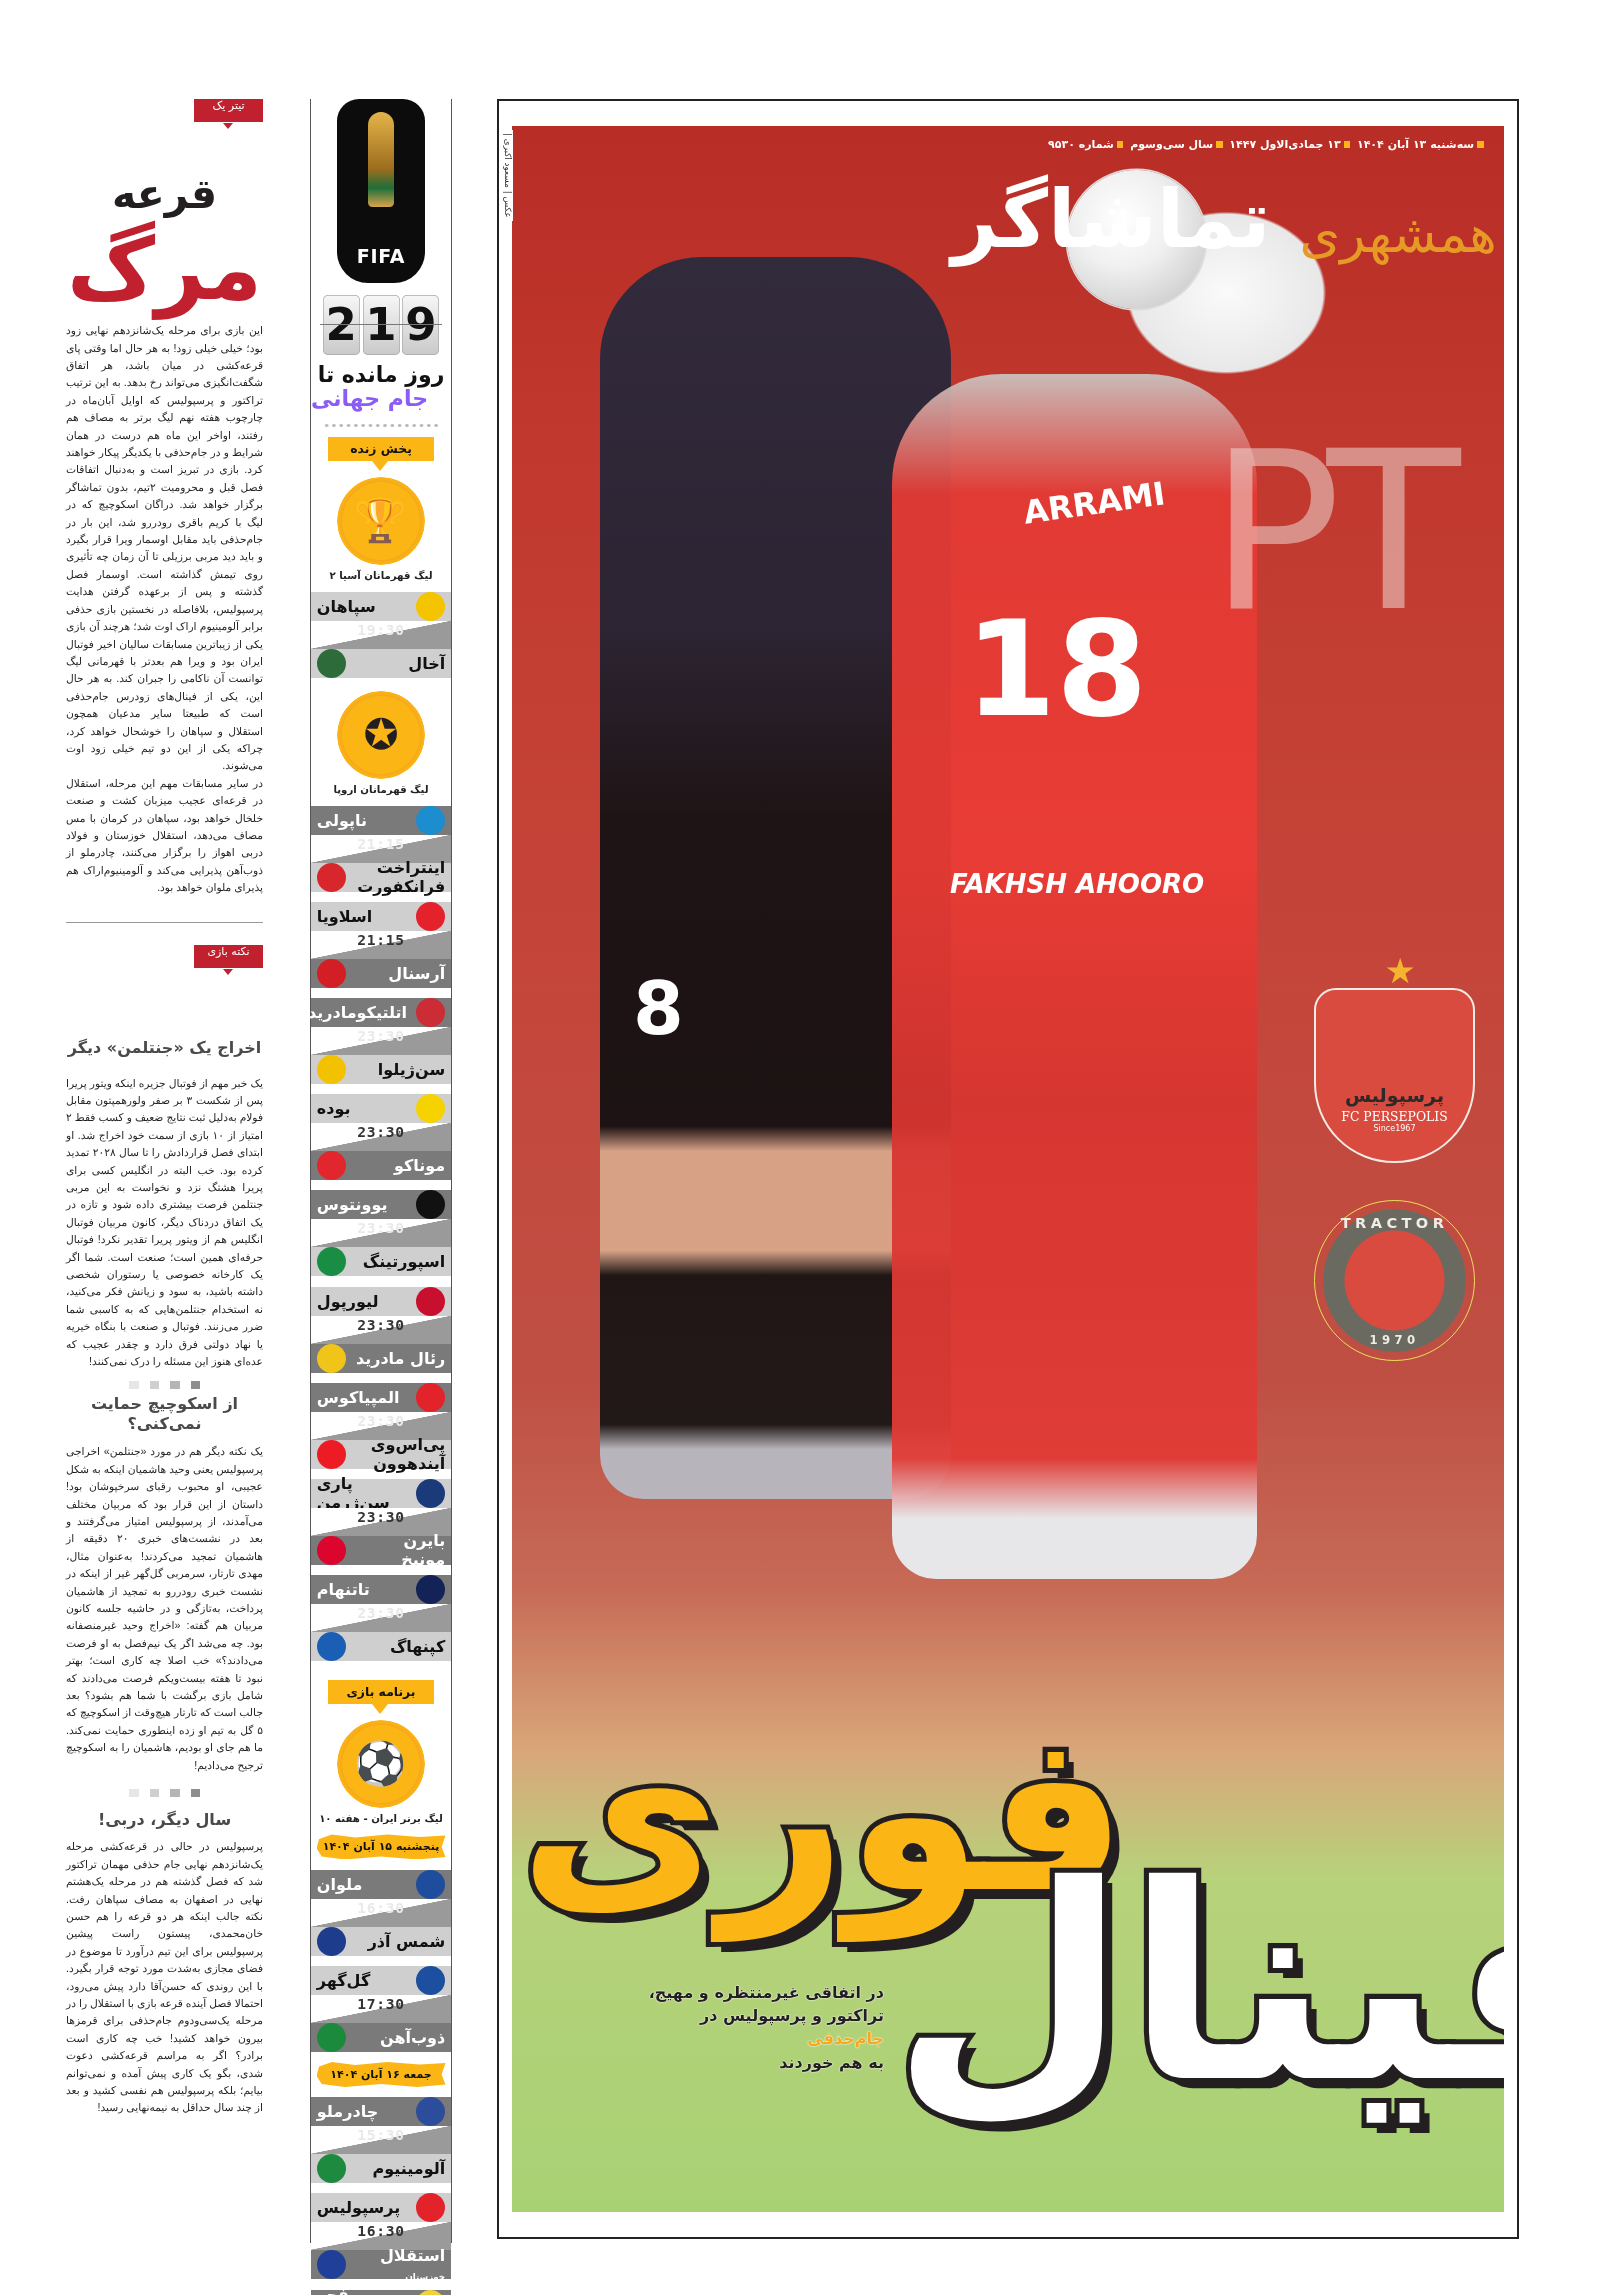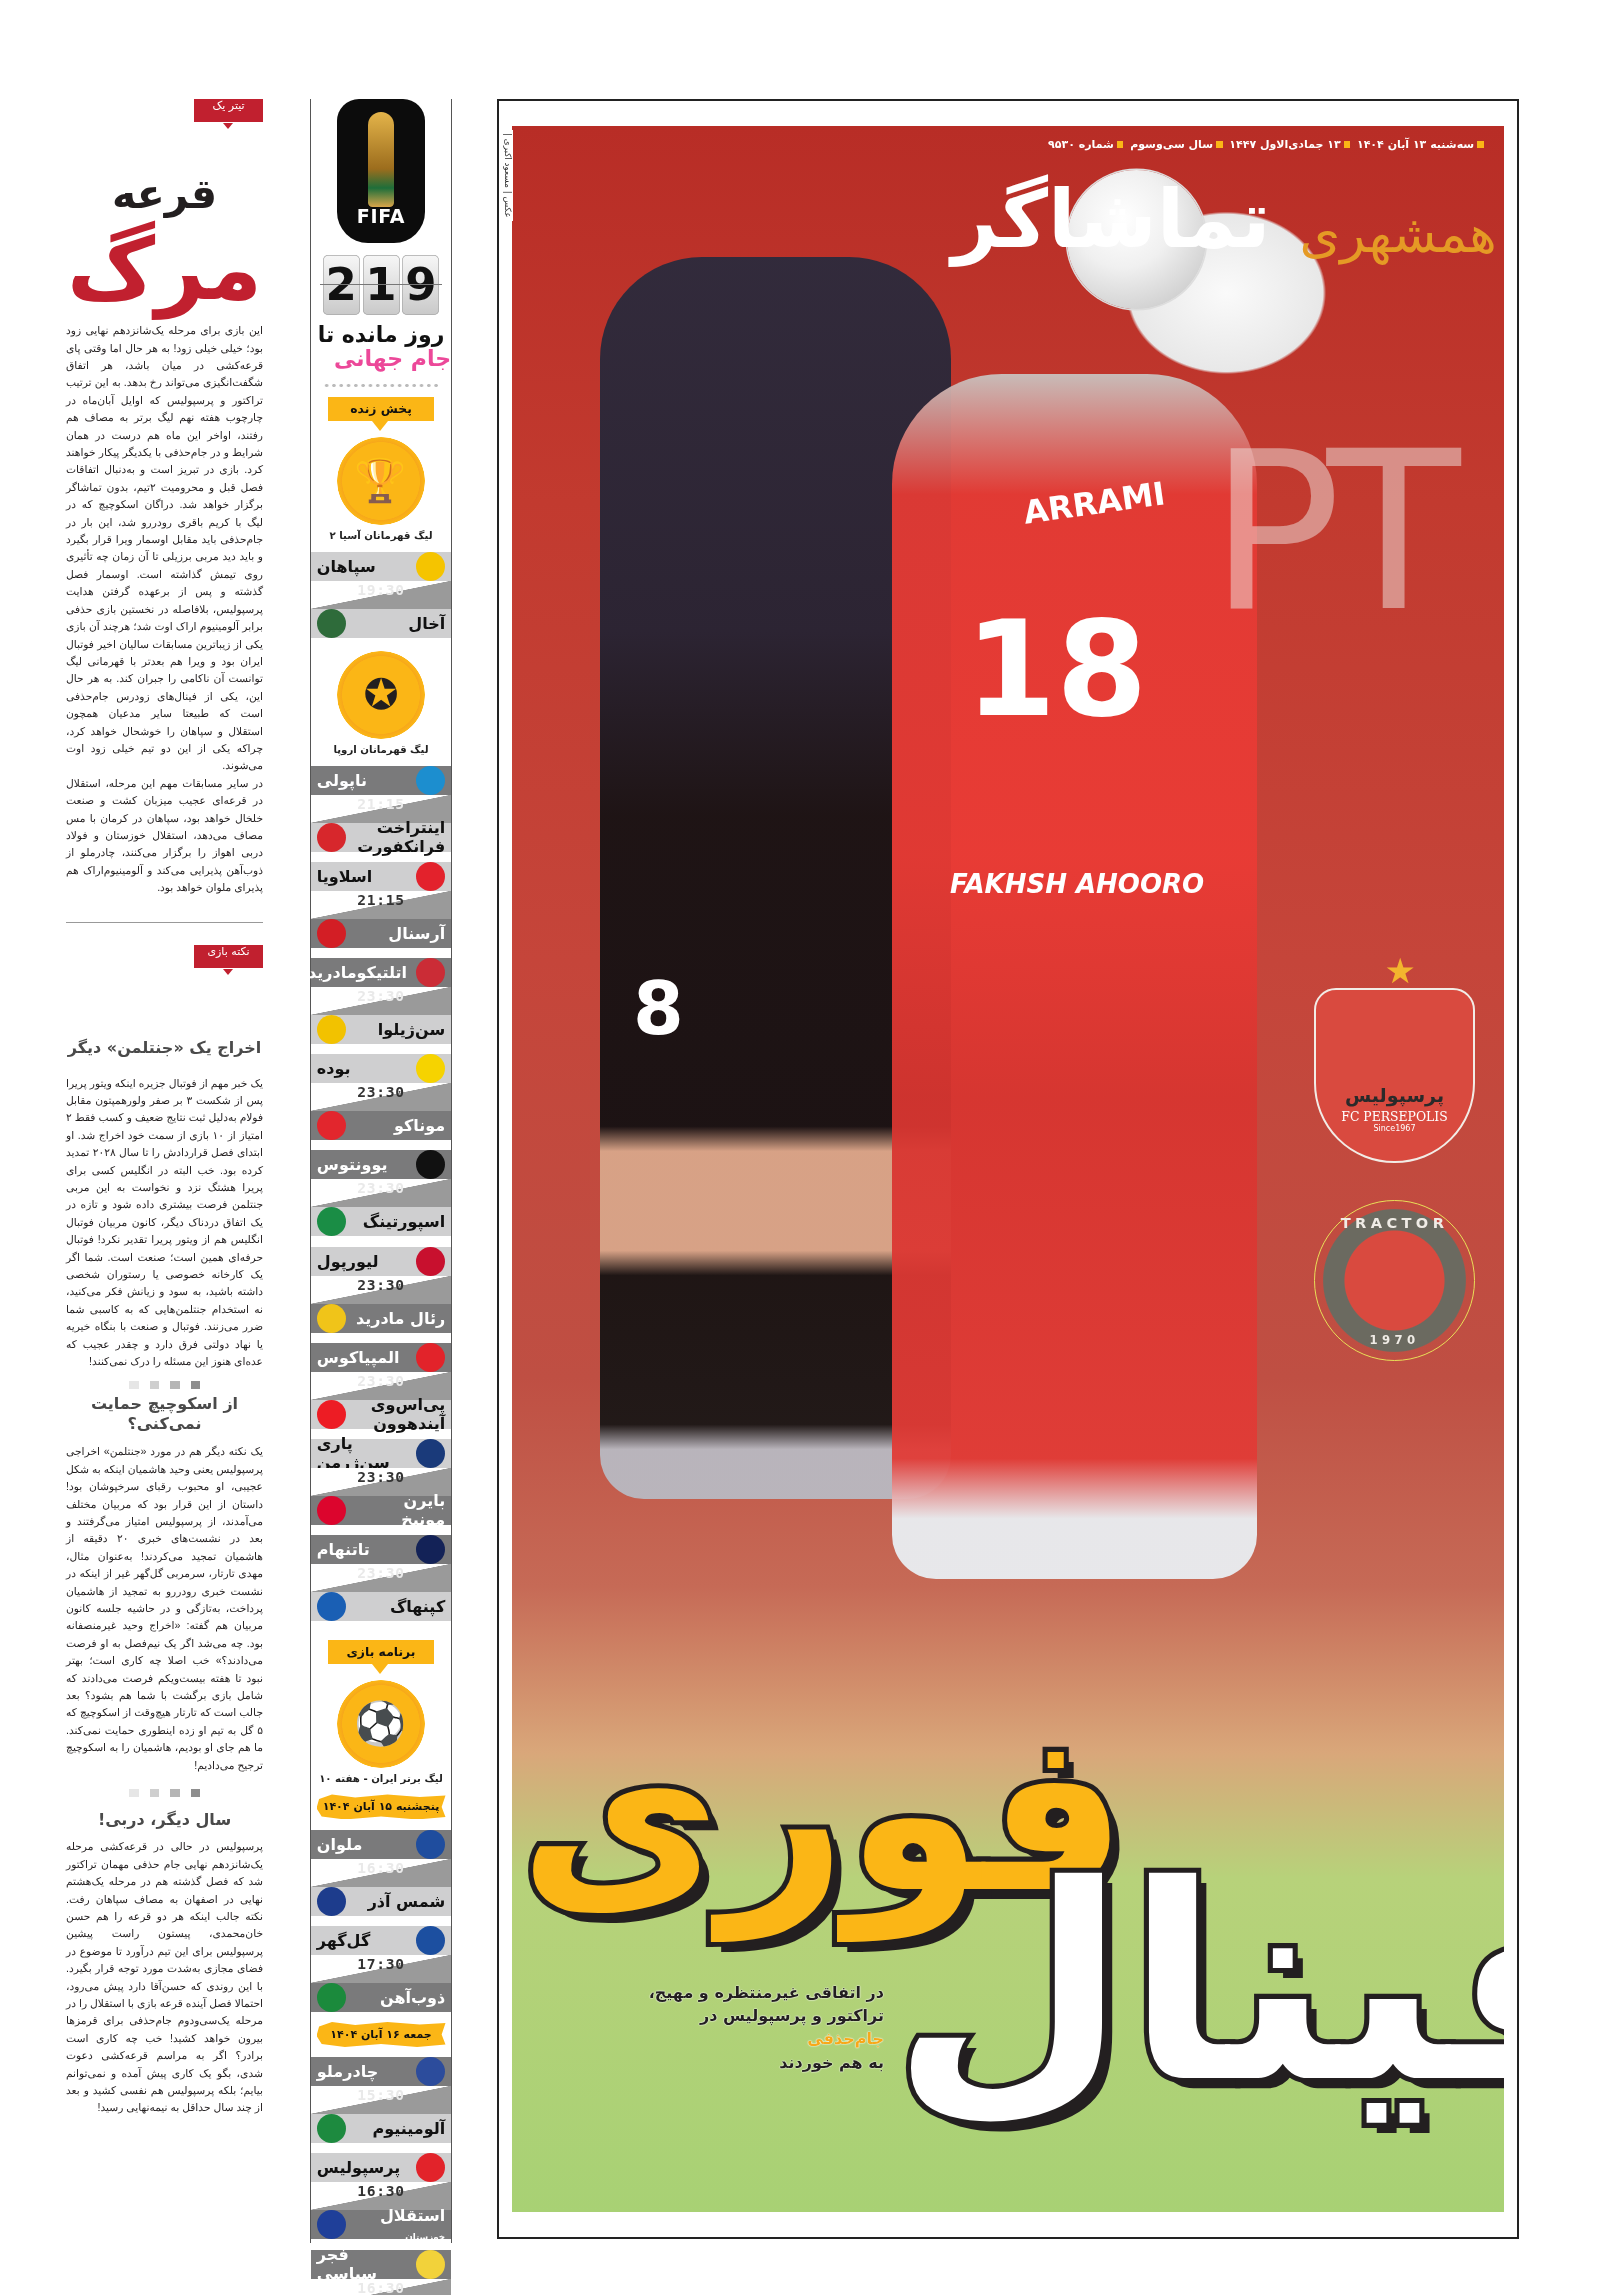--- a/index.html
+++ b/index.html
@@ -17,29 +17,29 @@
   .article-body { font-family: "Liberation Sans", sans-serif; font-size: 10.7px; line-height: 17.4px; text-align: justify; text-align-last: right; color: #231f20; }
   .article-body p { margin: 0; }
   .sep-line { height: 1.5px; background: #999; margin: 25px 0 22px 0; }
   .sub-headline { text-align: center; font-size: 16px; font-weight: bold; color: #4a4a4a; margin: 26px 0 17.5px 0; }
   .sub-headline-2 { text-align: center; font-size: 16px; font-weight: bold; color: #4a4a4a; margin: 5.8px 0 8.8px 0; line-height: 1.25; }
   .dots { display: flex; justify-content: center; gap: 11px; margin: 10.2px 0 0 0; direction: ltr; }
   .dots span { width: 9.5px; height: 8px; display: block; }
 
   
   .mid-col { position: absolute; left: 310px; top: 99px; width: 142px; height: 2144px; border-left: 1.5px solid #555; border-right: 1.5px solid #555; background: #fff; }
-  .wc-logo { position: relative; width: 88px; height: 144px; margin: 0 auto; margin-top: 0; }
+  .wc-logo { position: relative; width: 88px; height: 184px; margin: 0 auto; margin-top: 0; }
   .wc-26 { position: absolute; inset: 0; background: #0c0c0c; border-radius: 22px 22px 31px 31px; }
   .wc-trophy { position: absolute; left: 31px; top: 13px; width: 26px; height: 95px; border-radius: 13px 13px 4.4px 4.4px; background: linear-gradient(180deg, #e4b44a, #9c6d1d 60%, #1e6e3a 80%, #d8a54a); }
   .wc-fifa { position: absolute; left: 0; right: 0; bottom: 16px; text-align: center; color: #fff; font-family: "DejaVu Sans", sans-serif; font-weight: bold; font-size: 19px; letter-spacing: 0.7px; }
   .flip-counter { display: flex; direction: ltr; justify-content: center; gap: 2.9px; margin-top: 11.7px; }
   .flip-digit { position: relative; width: 37px; height: 60px; border-radius: 5.1px; background: linear-gradient(180deg, #f7f7f7, #c9c9c9); display: flex; align-items: center; justify-content: center; font-family: "DejaVu Sans", sans-serif; font-weight: bold; font-size: 45px; color: #111; box-shadow: inset 0 0 0 0.7px #aaa; }
   .flip-digit::after { content: ""; position: absolute; left: -2.2px; right: -2.2px; top: 29px; height: 1.5px; background: #777; }
   .countdown-text { text-align: center; font-size: 22px; font-weight: bold; color: #111; margin-top: 7.3px; }
-  .countdown-text-red { text-align: right; font-size: 22px; font-weight: bold; color: #ec4899; line-height: 1.1; }
+  .countdown-text-red { text-align: left; font-size: 22px; font-weight: bold; color: #8b5cf6; line-height: 1.1; }
   .dot-divider { height: 2.9px; margin: 13px 11.7px 0 11.7px; background: radial-gradient(circle, #bbb 1.5px, transparent 1.8px) 0 0/7.3px 2.9px repeat-x; }
   .tag-box { position: relative; width: 106px; height: 23.4px; margin: 10.2px auto 0 auto; background: #fbb616; color: #111; font-weight: bold; font-size: 12.4px; display: flex; align-items: center; justify-content: center; }
   .tag-box::after { content: ""; position: absolute; bottom: -10.2px; left: 50%; margin-left: -8.8px; border-left: 8.8px solid transparent; border-right: 8.8px solid transparent; border-top: 10.2px solid #fbb616; }
   .comp-logo { width: 88px; height: 88px; border-radius: 50%; margin: 16px auto 0 auto; background: radial-gradient(circle at 50% 50%, #fbb616 62%, #f7a81a 63%, #fbb616 70%, transparent 71%); display: flex; align-items: center; justify-content: center; font-size: 42px; }
   .comp-name { text-align: center; font-size: 10.2px; font-weight: bold; color: #222; margin-top: 5.8px; }
   .date-ribbon { width: 129px; height: 25px; margin: 10.2px auto 0 auto; background: #fbb616; color: #111; font-weight: bold; font-size: 11px; display: flex; align-items: center; justify-content: center; clip-path: polygon(2% 18%, 12% 0, 30% 12%, 55% 0, 80% 10%, 100% 4%, 97% 50%, 100% 90%, 78% 100%, 50% 88%, 22% 100%, 4% 88%, 0 55%); }
 
   .match { position: relative; margin-top: 10.2px; }
   .match-row { position: relative; height: 29px; display: flex; align-items: center; padding: 0 5.8px; font-weight: bold; font-size: 16px; }
   .match-row.dark { background: #7a7a7b; color: #fff; }

